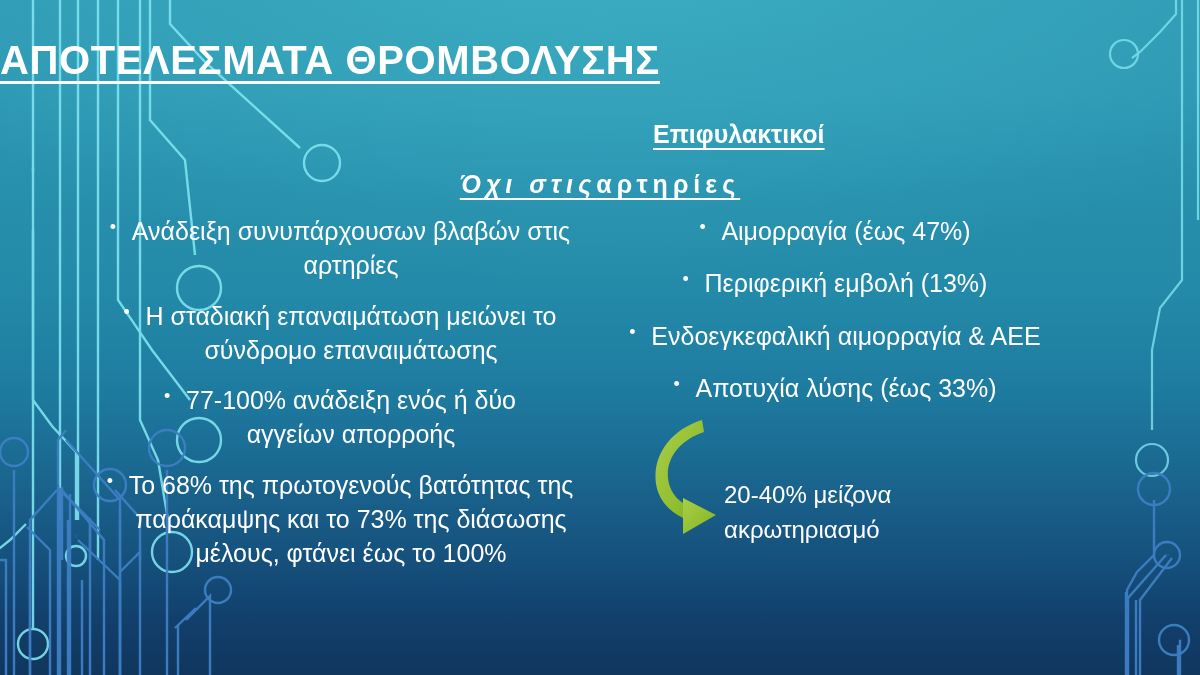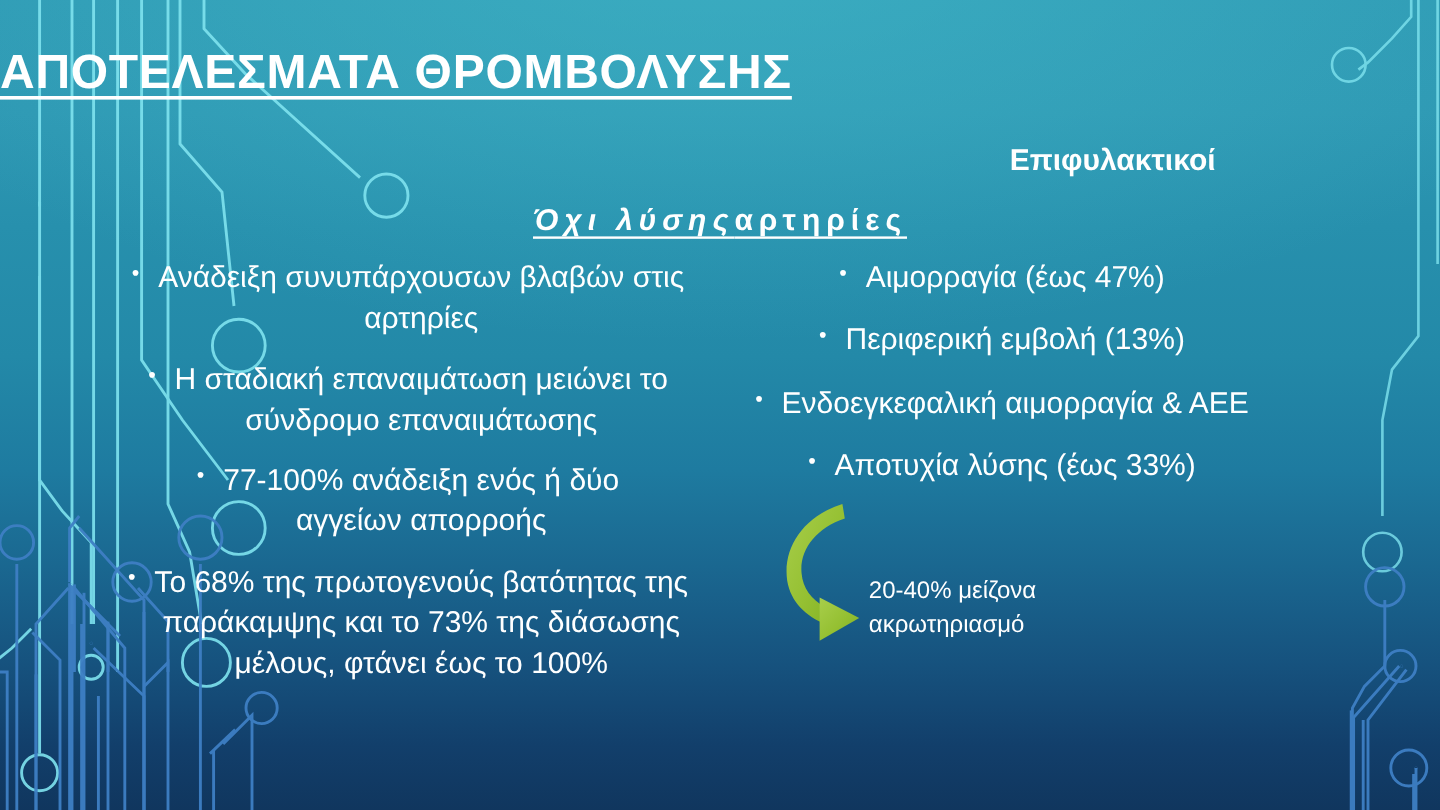--- a/index.html
+++ b/index.html
@@ -66,23 +66,24 @@
     font-style: italic;
     text-decoration: underline;
     text-underline-offset: 5px;
     text-decoration-thickness: 2px;
   }
   .head-right {
     position: absolute;
     top: 120px;
     left: 653px;
     width: 360px;
-    text-align: right;
+    text-align: left;
     font-size: 25px;
     font-weight: bold;
+    text-decoration: underline;
     text-underline-offset: 5px;
     text-decoration-thickness: 2px;
   }
 
   
   .subhead {
     position: absolute;
     top: 170px;
     left: 300px;
     width: 600px;
@@ -137,21 +138,21 @@
     line-height: inherit;
   }
   .col-right ul.bullets > li { margin-bottom: 18px; }
 
   
   .callout {
     position: absolute;
     left: 724px;
     top: 478px;
     width: 300px;
-    font-size: 20px;
+    font-size: 24px;
     line-height: 1.45;
     text-align: left;
     white-space: pre-line;
   }
   .arrow-wrap {
     position: absolute;
     left: 650px;
     top: 414px;
     width: 110px;
     height: 124px;
@@ -256,21 +257,21 @@
       <path d="M1136 600 L1136 686"></path>
     </g>
   </svg>
 
   <div class="title">ΑΠΟΤΕΛΕΣΜΑΤΑ ΘΡΟΜΒΟΛΥΣΗΣ</div>
 
 
   <div class="head-right">Επιφυλακτικοί</div>
 
   <div class="subhead">
-    <span class="part-a">Όχι λύσης</span><span class="part-b">αρτηρίες</span>
+    <span class="part-a">Όχι στις</span><span class="part-b">αρτηρίες</span>
   </div>
 
   <div class="col col-left">
     <ul class="bullets">
       <li>
         <span class="btxt">Ανάδειξη συνυπάρχουσων βλαβών στις αρτηρίες</span>
       </li>
       <li>
         <span class="btxt">Η σταδιακή επαναιμάτωση μειώνει το σύνδρομο επαναιμάτωσης</span>
       </li>

